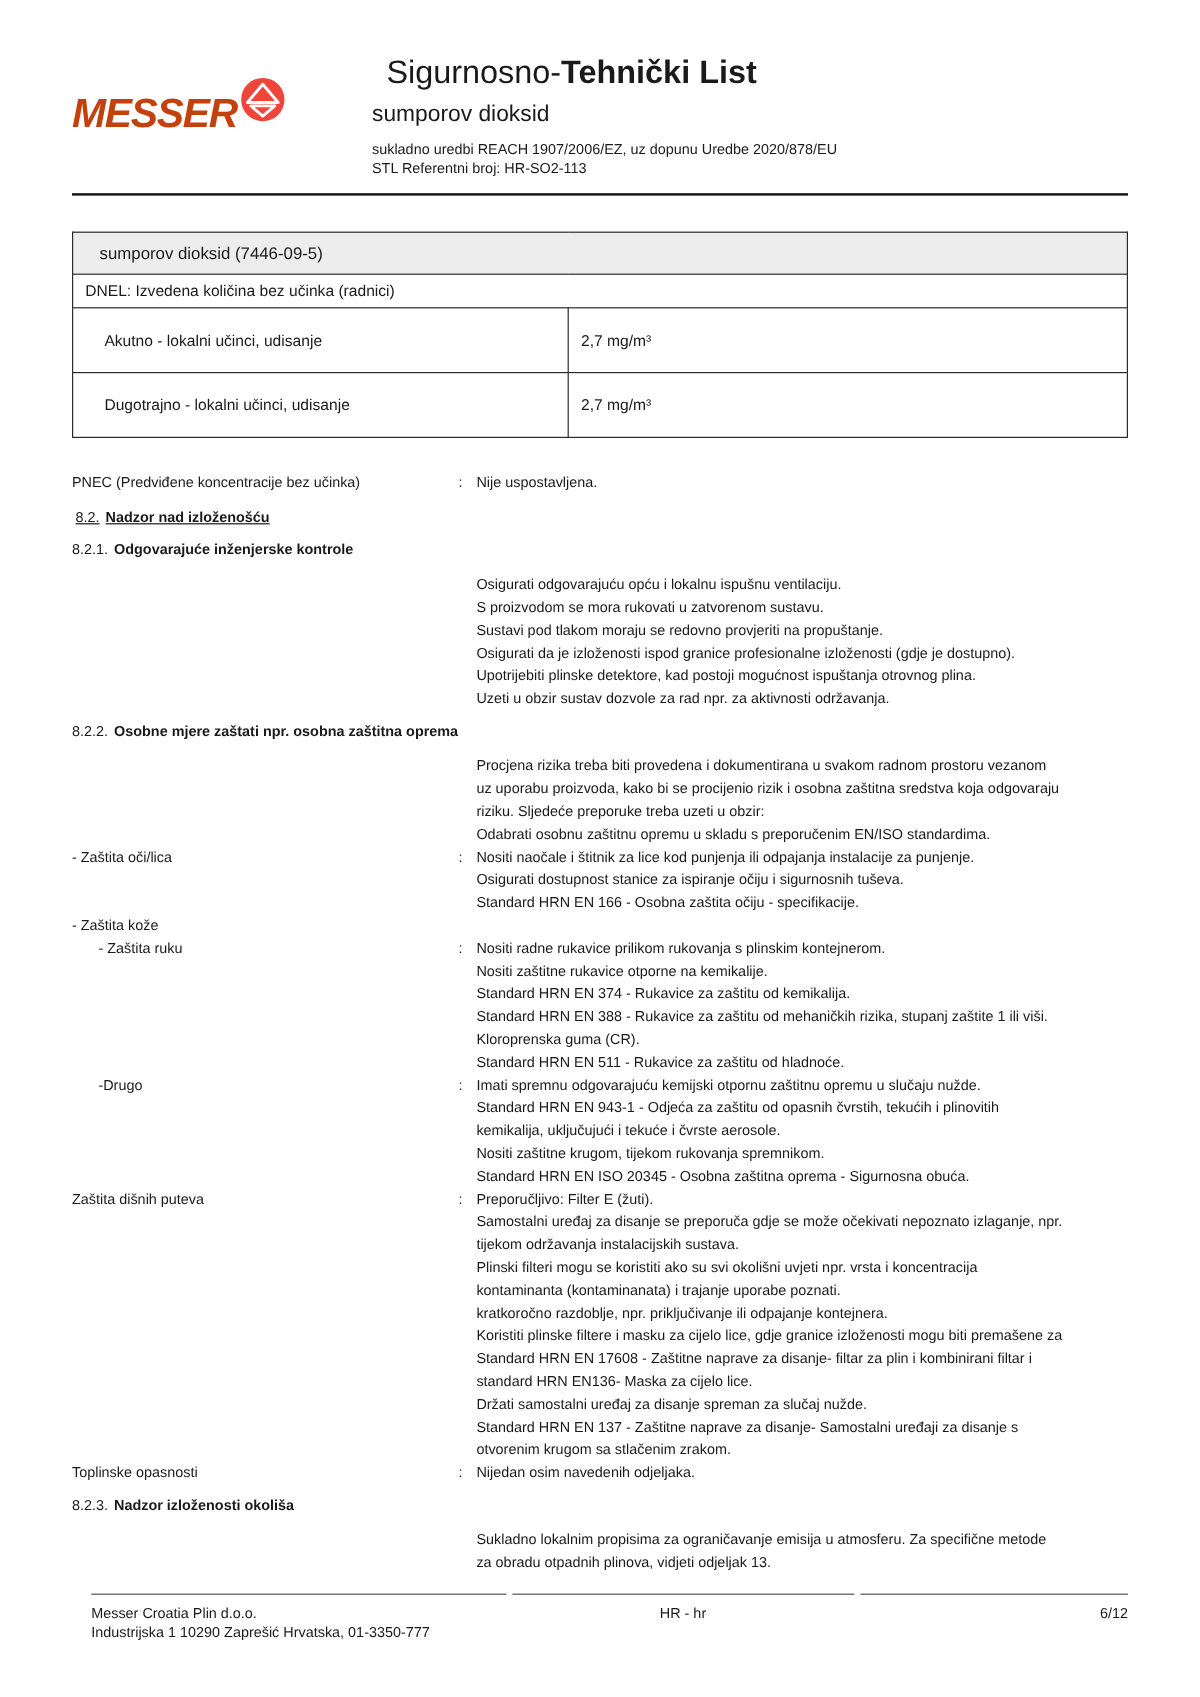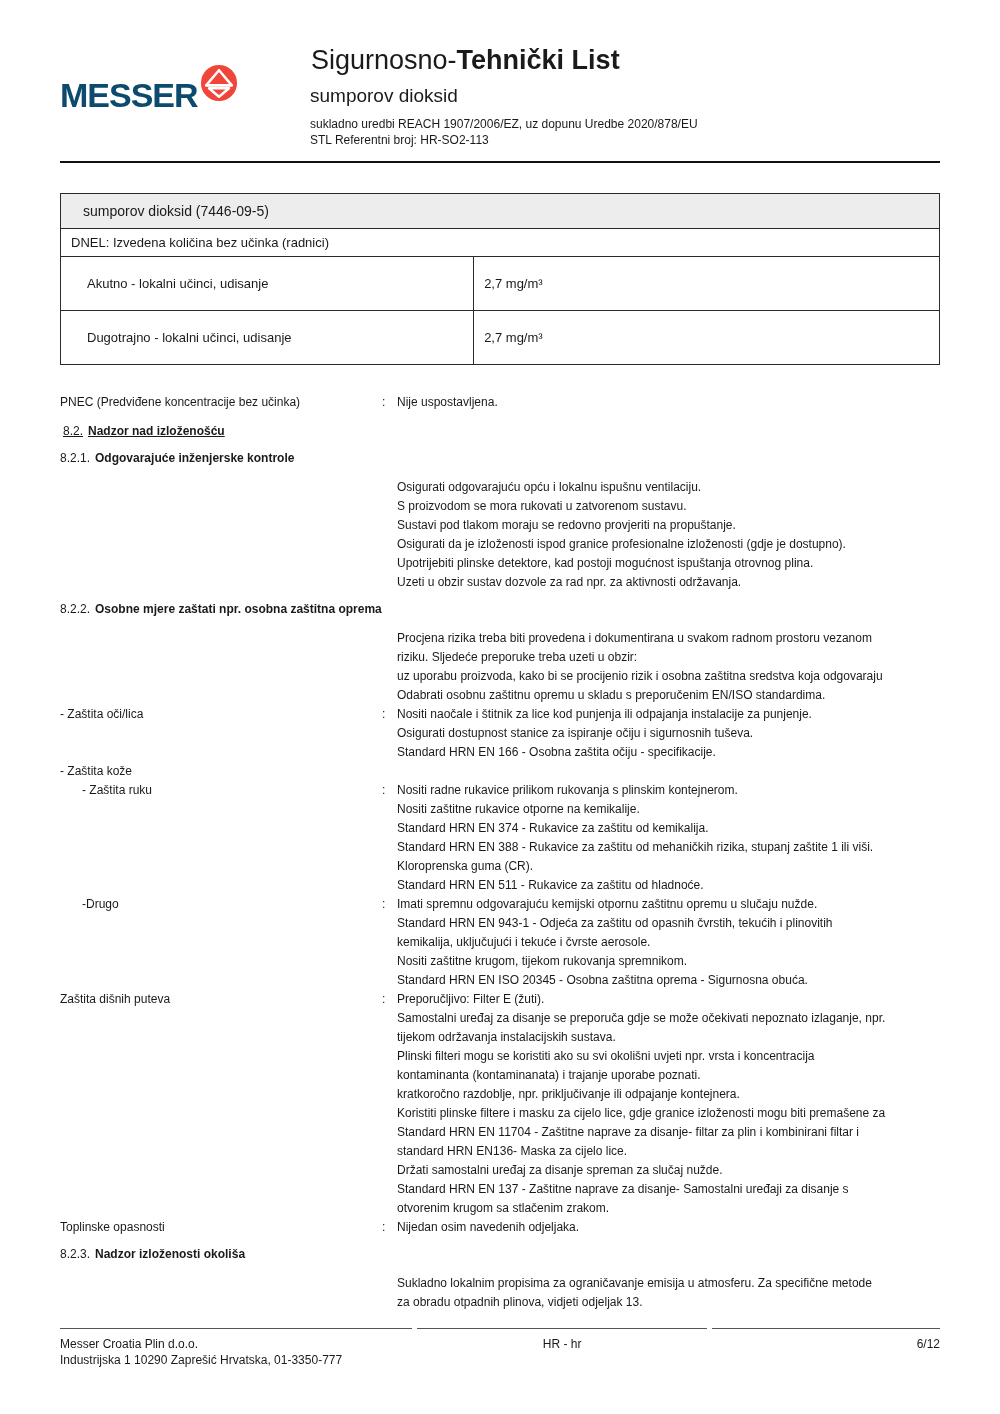--- a/index.html
+++ b/index.html
@@ -5,25 +5,25 @@
   html,body{margin:0;padding:0;background:#ffffff;}
   .page{
     position:relative;width:1000px;height:1414px;margin:0 auto;background:#fff;
     font-family:"Liberation Sans",sans-serif;color:#1a1a1a;overflow:hidden;
     box-sizing:border-box;padding:0 60px;
   }
   
   .header{display:flex;align-items:flex-start;margin-top:46px;}
   .logo{display:flex;align-items:flex-start;margin-top:32px;width:250px;flex:none;}
   .logo-text{
-    font-size:34px;font-weight:700;color:#0c4a6e;letter-spacing:-1px;line-height:1;
+    font-size:34px;font-weight:700;color:#c2410c;letter-spacing:-1px;line-height:1;font-style:italic;
   }
   .logo-badge{width:38px;height:38px;margin-left:2px;margin-top:-14px;}
   .title-block{flex:1;}
-  .doc-title{margin:0 1px 9px;font-size:27px;line-height:1.1;font-weight:400;}
+  .doc-title{margin:0 12px 9px;font-size:27px;line-height:1.1;font-weight:400;}
   .doc-title .bold{font-weight:700;}
   .doc-product{margin:0 0 9px;font-size:19px;font-weight:400;}
   .doc-small{margin:0;font-size:12px;line-height:16px;}
   .header-rule{border:none;border-top:2px solid #111;margin:13px 0 0;}
   
   table.dnel{width:100%;border-collapse:collapse;margin-top:30px;font-size:13px;}
   table.dnel td{border:1px solid #2b2b2b;padding:19px 10px;vertical-align:middle;}
   table.dnel .t-head td{background:#ededed;padding:9px 22px;font-size:14px;}
   table.dnel .t-sub td{padding:6px 10px;}
   table.dnel .t-ind{padding-left:26px !important;width:47%;}
@@ -36,21 +36,21 @@
   .kv-value{flex:1;}
   .value-line{line-height:19px;}
   .sec-heading{margin:8px 0;}
   .sec-heading .section-number{margin-right:5px;}
   .sec-heading .section-title{font-weight:700;}
   .sec-heading.h2{margin:10px 0 8px;padding-left:3px;}
   .sec-heading.h2 .section-number,
   .sec-heading.h2 .section-title{text-decoration:underline;}
   .sec-heading.h3{margin:8px 0 10px;}
   
-  .footer{position:absolute;left:60px;right:60px;bottom:46px;display:flex;font-size:12px;line-height:16px;}
+  .footer{position:absolute;left:76px;right:60px;bottom:46px;display:flex;font-size:12px;line-height:16px;}
   .footer .cell{border-top:1.5px solid #555;padding-top:7px;}
   .footer .cell + .cell{margin-left:5px;}
   .f-left{width:40%;}
   .f-center{width:33%;text-align:center;}
   .f-right{flex:1;text-align:right;}
 </style>
 </head>
 <body>
 
 <div class="page">
@@ -114,22 +114,22 @@
           <div class="value-line">Upotrijebiti plinske detektore, kad postoji mogućnost ispuštanja otrovnog plina.</div>
           <div class="value-line">Uzeti u obzir sustav dozvole za rad npr. za aktivnosti održavanja.</div>
         </div>
       </div>
       <div class="sec-heading h3"><span class="section-number">8.2.2.</span><span class="section-title">Osobne mjere zaštati npr. osobna zaštitna oprema</span></div>
       <div class="kv-row">
         <div class="field-label"></div>
         <div class="field-colon"></div>
         <div class="kv-value">
           <div class="value-line">Procjena rizika treba biti provedena i dokumentirana u svakom radnom prostoru vezanom</div>
+          <div class="value-line">uz uporabu proizvoda, kako bi se procijenio rizik i osobna zaštitna sredstva koja odgovaraju</div>
           <div class="value-line">riziku. Sljedeće preporuke treba uzeti u obzir:</div>
-          <div class="value-line">uz uporabu proizvoda, kako bi se procijenio rizik i osobna zaštitna sredstva koja odgovaraju</div>
           <div class="value-line">Odabrati osobnu zaštitnu opremu u skladu s preporučenim EN/ISO standardima.</div>
         </div>
       </div>
       <div class="kv-row">
         <div class="field-label">- Zaštita oči/lica</div>
         <div class="field-colon">:</div>
         <div class="kv-value">
           <div class="value-line">Nositi naočale i štitnik za lice kod punjenja ili odpajanja instalacije za punjenje.</div>
           <div class="value-line">Osigurati dostupnost stanice za ispiranje očiju i sigurnosnih tuševa.</div>
           <div class="value-line">Standard  HRN EN 166 - Osobna zaštita očiju - specifikacije.</div>
@@ -167,21 +167,21 @@
         <div class="field-label">Zaštita dišnih puteva</div>
         <div class="field-colon">:</div>
         <div class="kv-value">
           <div class="value-line">Preporučljivo: Filter E (žuti).</div>
           <div class="value-line">Samostalni uređaj za disanje se preporuča gdje se može očekivati nepoznato izlaganje, npr.</div>
           <div class="value-line">tijekom održavanja instalacijskih sustava.</div>
           <div class="value-line">Plinski filteri mogu se koristiti ako su svi okolišni uvjeti npr. vrsta i koncentracija</div>
           <div class="value-line">kontaminanta (kontaminanata) i trajanje uporabe poznati.</div>
           <div class="value-line">kratkoročno razdoblje, npr. priključivanje ili odpajanje kontejnera.</div>
           <div class="value-line">Koristiti plinske filtere i masku za cijelo lice, gdje granice izloženosti mogu biti premašene za</div>
-          <div class="value-line">Standard  HRN EN 11704 - Zaštitne naprave za disanje- filtar za plin i kombinirani filtar i</div>
+          <div class="value-line">Standard  HRN EN 17608 - Zaštitne naprave za disanje- filtar za plin i kombinirani filtar i</div>
           <div class="value-line">standard HRN EN136- Maska za cijelo lice.</div>
           <div class="value-line">Držati samostalni uređaj za disanje spreman za slučaj nužde.</div>
           <div class="value-line">Standard  HRN EN 137 - Zaštitne naprave za disanje- Samostalni uređaji za disanje s</div>
           <div class="value-line">otvorenim krugom sa stlačenim zrakom.</div>
         </div>
       </div>
       <div class="kv-row">
         <div class="field-label">Toplinske opasnosti</div>
         <div class="field-colon">:</div>
         <div class="kv-value">

